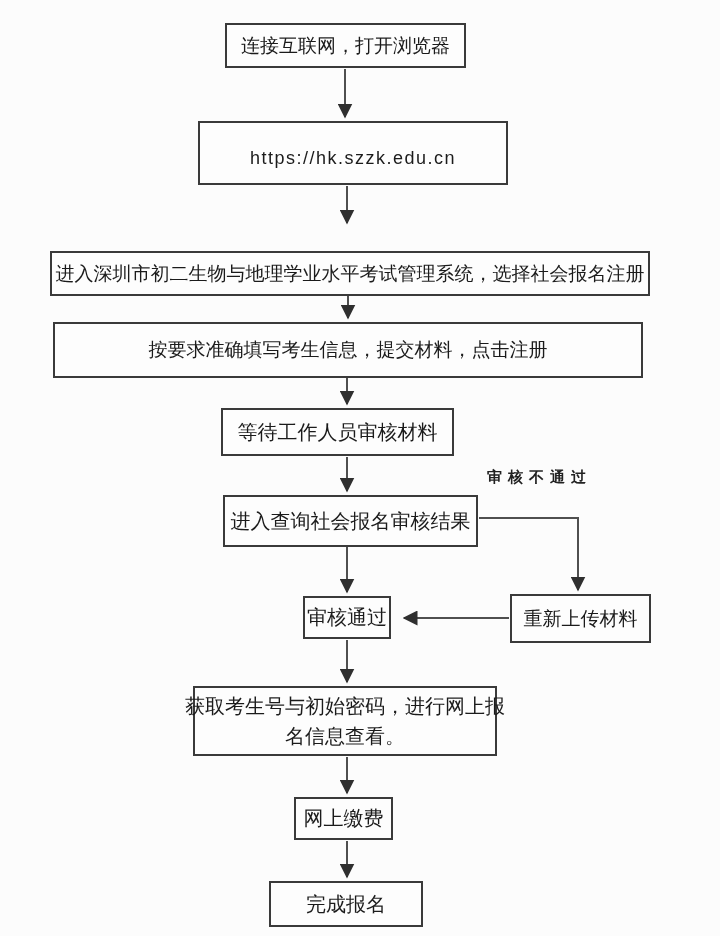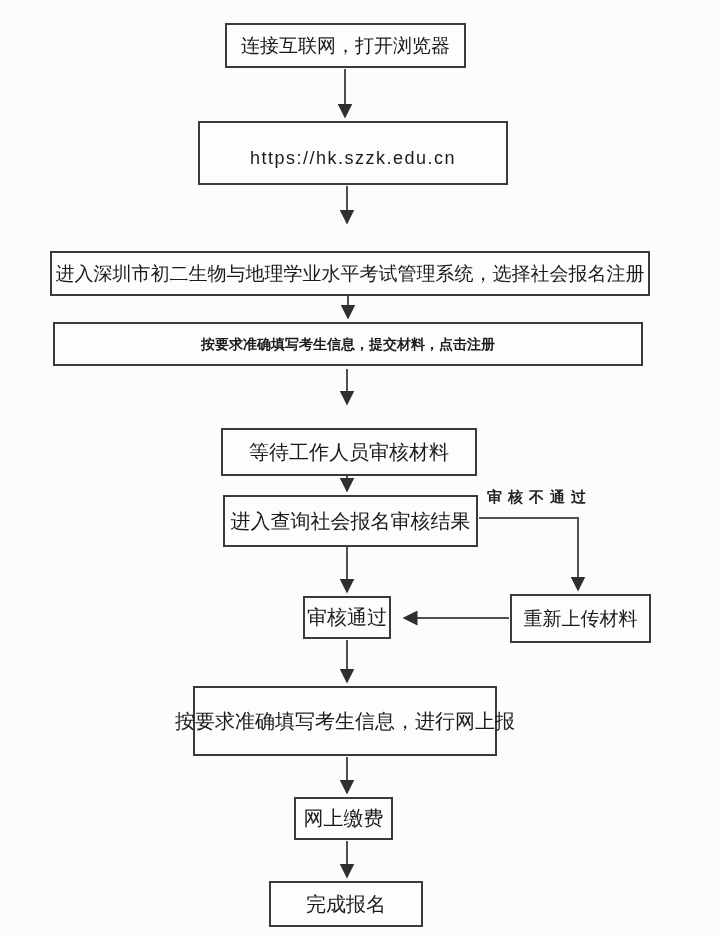--- a/index.html
+++ b/index.html
@@ -42,29 +42,29 @@
     font-weight: bold;
     font-size: 15px;
     letter-spacing: 6px;
     white-space: nowrap;
     color: #222222;
   }
   
   #n-connect   { left: 225px; top: 23px;  width: 241px; height: 45px; font-size: 19px; }
   #n-url       { left: 198px; top: 121px; width: 310px; height: 64px; font-size: 21px; }
   #n-system    { left: 50px;  top: 227px; width: 600px; height: 45px; font-size: 19px; margin-top: 24px; }
-  #n-fill      { left: 53px;  top: 322px; width: 590px; height: 44px; font-size: 14px; font-weight: bold; }
-  #n-wait      { left: 221px; top: 428px; width: 256px; height: 48px; font-size: 20px; }
+  #n-fill      { left: 53px;  top: 322px; width: 590px; height: 56px; font-size: 19px; }
+  #n-wait      { left: 221px; top: 408px; width: 233px; height: 48px; font-size: 20px; }
   #n-query     { left: 223px; top: 495px; width: 255px; height: 52px; font-size: 20px; }
   #n-passed    { left: 303px; top: 596px; width: 88px;  height: 43px; font-size: 20px; }
   #n-reupload  { left: 510px; top: 594px; width: 141px; height: 49px; font-size: 19px; }
   #n-getid     { left: 193px; top: 686px; width: 304px; height: 70px; font-size: 20px; line-height: 1.5; }
   #n-pay       { left: 294px; top: 797px; width: 99px;  height: 43px; font-size: 20px; }
   #n-complete  { left: 269px; top: 881px; width: 154px; height: 46px; font-size: 20px; }
-  #lbl-review-failed { left: 487px; top: 488px; }
+  #lbl-review-failed { left: 487px; top: 468px; }
 </style>
 </head>
 <body>
 
 <div class="canvas">
 
   <svg class="edges" viewBox="0 0 720 936" xmlns="http://www.w3.org/2000/svg">
     <defs>
       <marker id="ah" viewBox="0 0 10 10" refX="9" refY="5" markerWidth="7.5" markerHeight="7.5" orient="auto-start-reverse">
         <path d="M0,0 L10,5 L0,10 z" fill="#2f2f2f"></path>
@@ -109,21 +109,22 @@
 
   <div class="node" id="n-passed">
     <span class="line">审核通过</span>
   </div>
 
   <div class="node" id="n-reupload">
     <span class="line">重新上传材料</span>
   </div>
 
   <div class="node" id="n-getid">
-    <span class="line">按要求准确填写考生信息，进行网上报</span>
+    <span class="line">获取考生号与初始密码，进行网上报</span>
+    <span class="line">名信息查看。</span>
   </div>
 
   <div class="node" id="n-pay">
     <span class="line">网上缴费</span>
   </div>
 
   <div class="node" id="n-complete">
     <span class="line">完成报名</span>
   </div>
 

